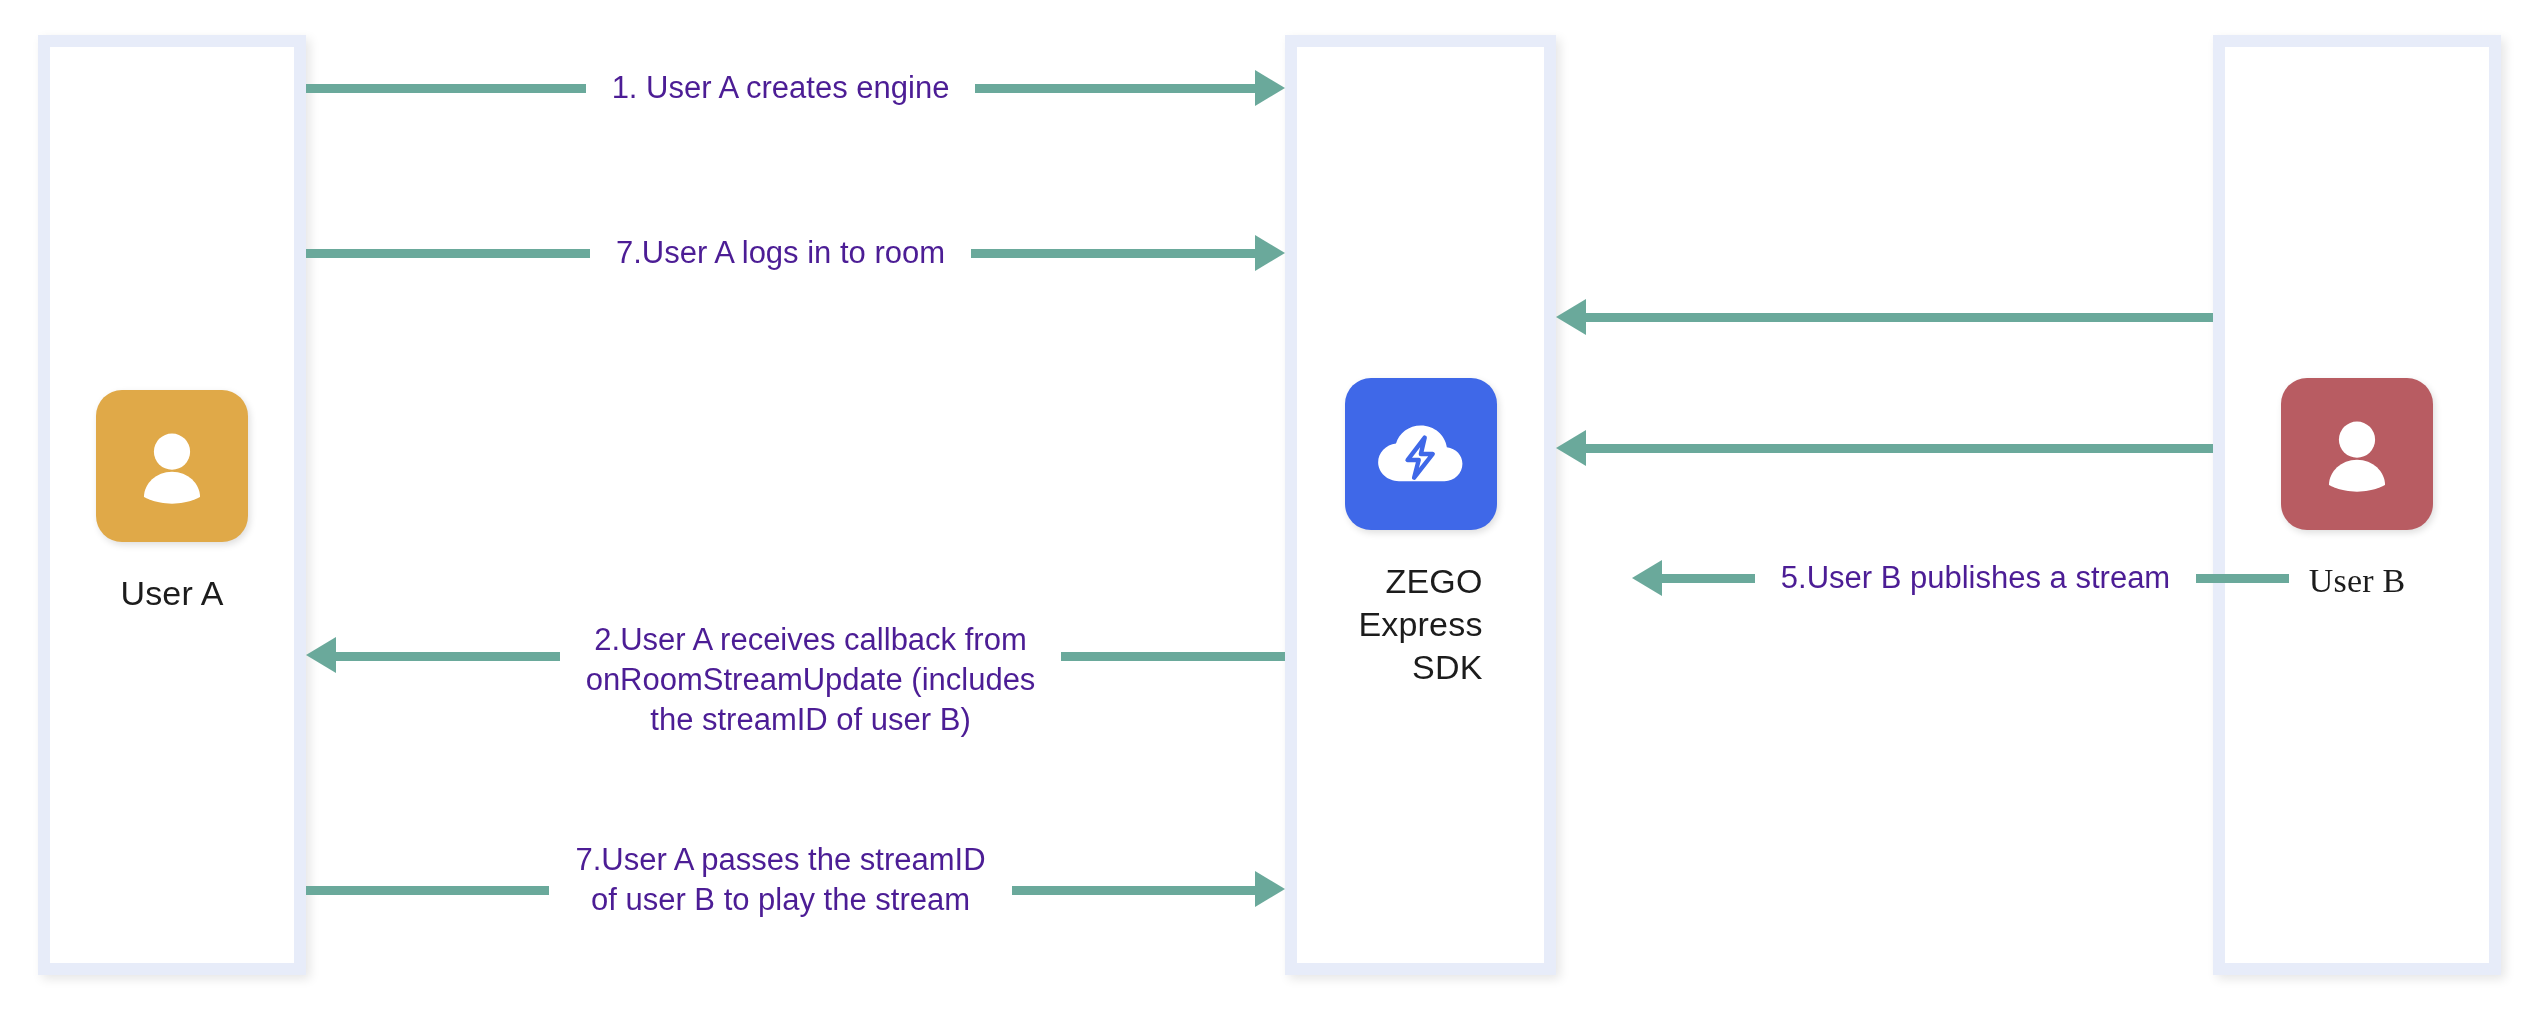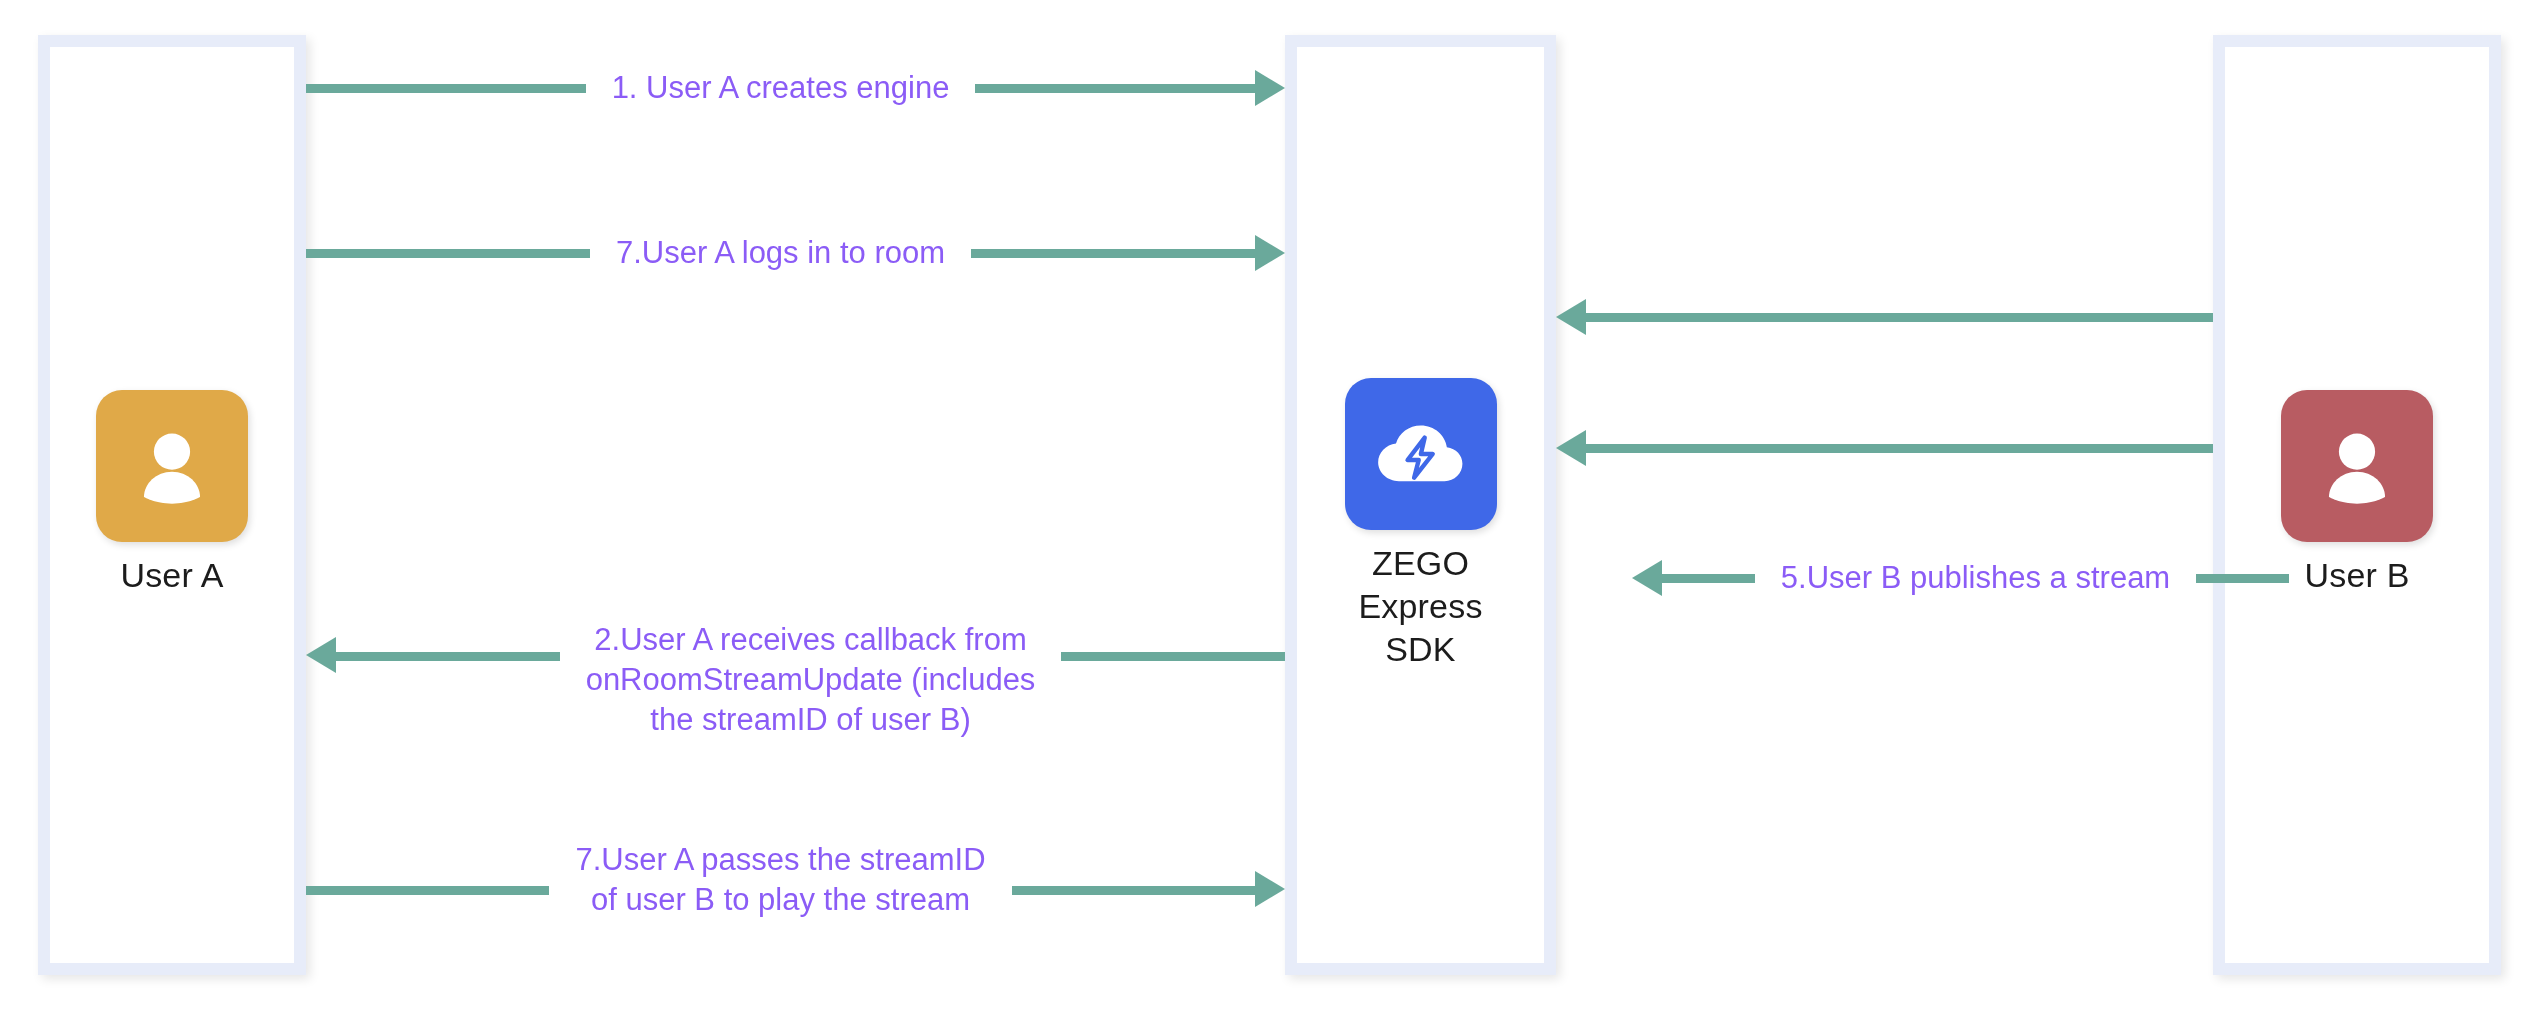--- a/index.html
+++ b/index.html
@@ -29,24 +29,24 @@
     display:flex;flex-direction:column;align-items:center;
     width:100%;left:0;
   }
   .avatar{
     width:152px;height:152px;border-radius:26px;
     display:flex;align-items:center;justify-content:center;
     box-shadow:2px 3px 7px rgba(0,0,0,0.13);
   }
   .avatar svg{display:block;}
   .node-label{
-    margin-top:12px;
+    margin-top:30px;
     font-size:34px;
     color:#1c1c1c;
-    text-align:center;
+    text-align:right;
     line-height:1.26;
     letter-spacing:0.2px;
     white-space:pre-line;
   }
 
   #node-user-a{top:355px;}
   #node-sdk   {top:345px;}
   #node-user-b{top:355px;}
 
   
@@ -59,21 +59,21 @@
   .seg{
     height:9px;
     background:#6aa99b;
     flex:1 1 auto;
     min-width:10px;
   }
   .arrow-label{
     flex:0 0 auto;
     padding:0 26px;
     font-size:31px;
-    color:#8b5cf6;
+    color:#4c1d95;
     text-align:center;
     line-height:1.30;
     white-space:pre-line;
   }
   
   .head{
     flex:0 0 auto;
     width:0;height:0;
     border-top:18px solid transparent;
     border-bottom:18px solid transparent;
@@ -109,21 +109,21 @@
           <path d="M19.5 49C11.5 49 5 43.1 5 35.8c0-6.7 5.4-12.3 12.5-13.1C19.6 15.3 26.6 10 34.9 10c9.3 0 17 6.6 18.2 15.2C59.6 26 64 30.9 64 36.8 64 43.5 58.4 49 51.5 49H19.5z" fill="#ffffff"></path>
           <path d="M37.6 18.5 L25.6 34.2 L33.4 34.2 L30.2 46.6 L43.2 30.0 L34.9 30.0 Z" fill="#ffffff" stroke="#3f68e8" stroke-width="3.1" stroke-linejoin="round"></path>
         </svg>
       </div>
       <div class="node-label">ZEGO
 Express
 SDK</div>
     </div>
   </div>
 
-  <div style="position:absolute;left:2213px;top:35px;width:288px;height:940px;">
+  <div style="position:absolute;left:2213px;top:23px;width:288px;height:940px;font-family:Liberation Serif, serif;">
     <div class="node" id="node-user-b">
       <div class="avatar" style="background:#b85c62;">
         <svg width="92" height="92" viewBox="0 0 64 64" aria-hidden="true">
           <circle cx="32" cy="22" r="12.6" fill="#ffffff"></circle>
           <path d="M32 36c-11 0-19.5 8.2-19.5 17.6 0 0 7.6 4.6 19.5 4.6s19.5-4.6 19.5-4.6C51.5 44.2 43 36 32 36z" fill="#ffffff"></path>
         </svg>
       </div>
       <div class="node-label">User B</div>
     </div>
   </div>

